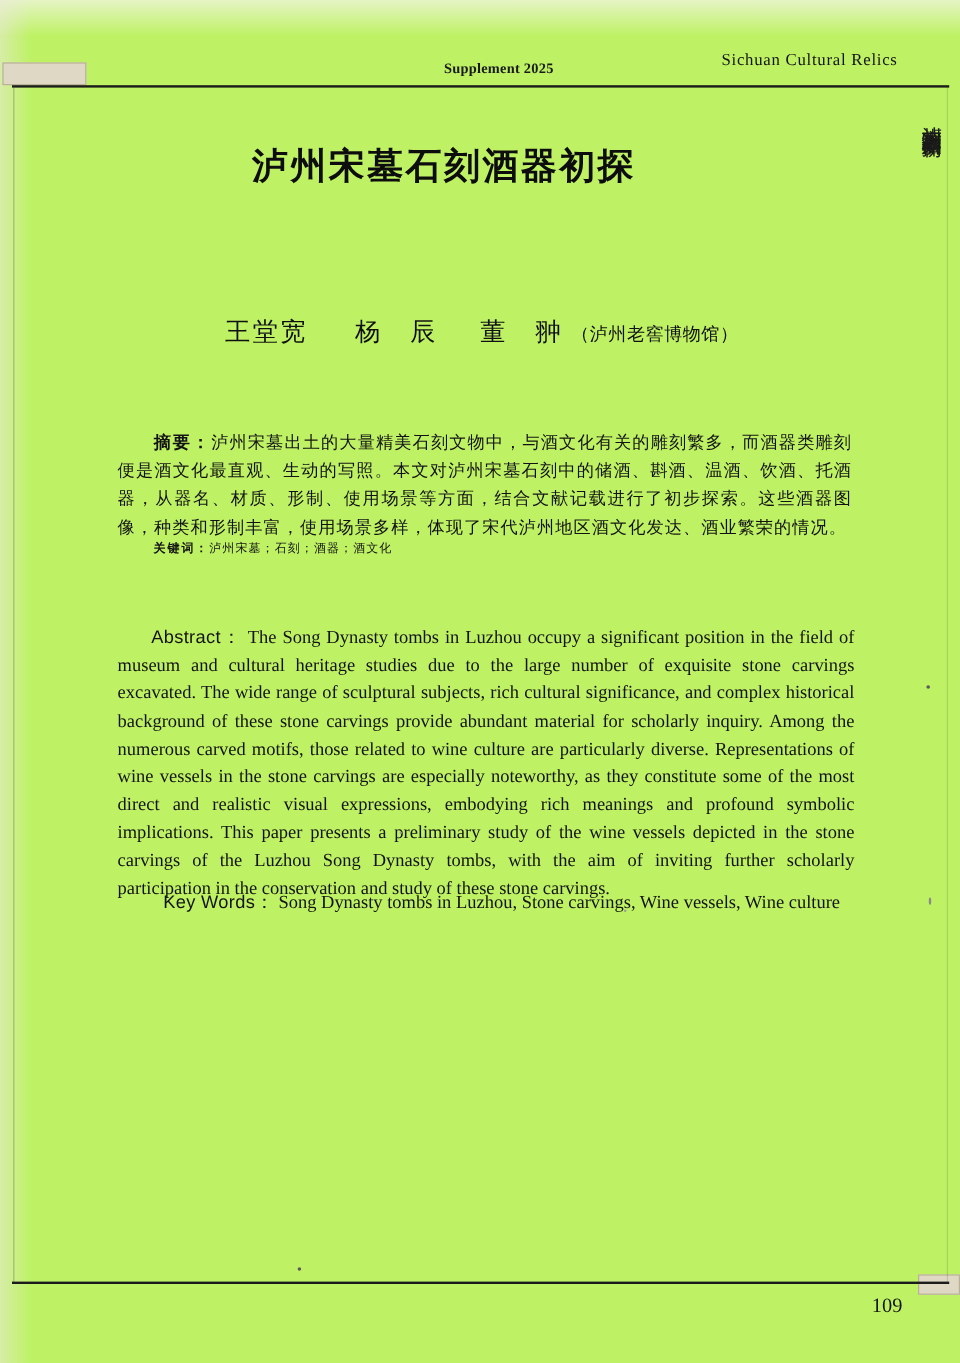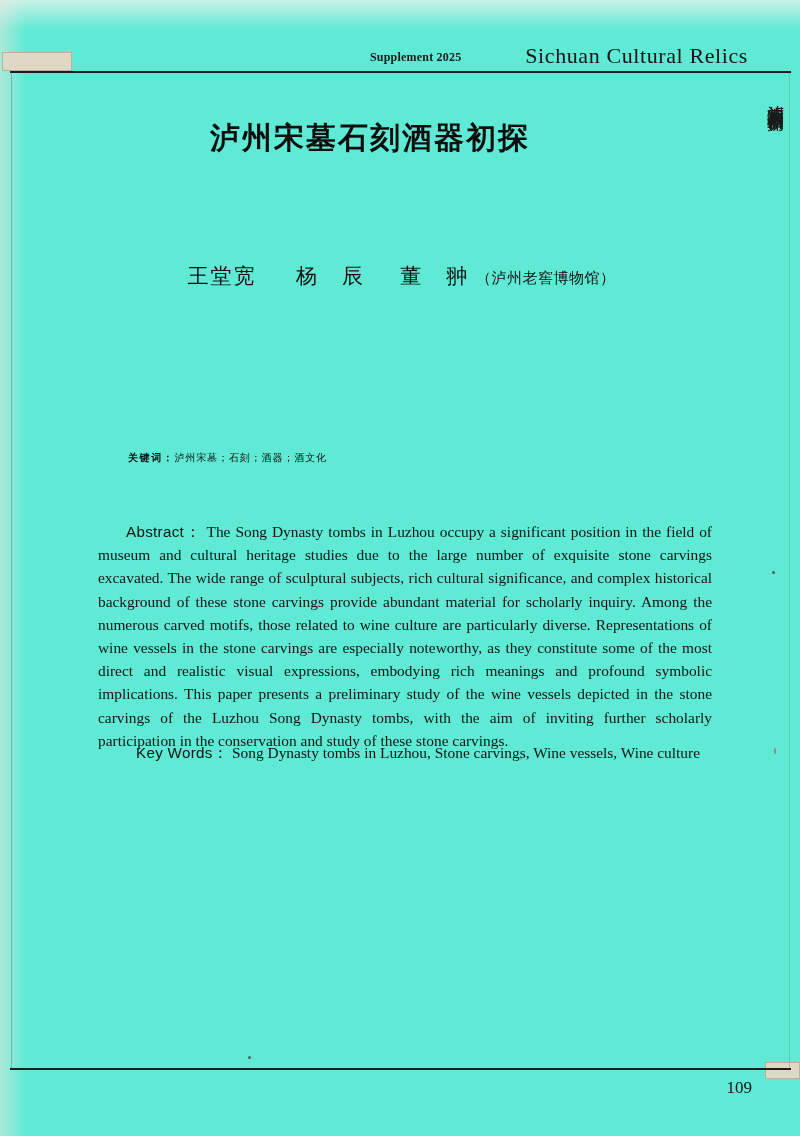--- a/index.html
+++ b/index.html
@@ -4,21 +4,21 @@
 <style>
   html, body {
     margin: 0;
     padding: 0;
     background: #ffffff;
   }
   .page {
     position: relative;
     width: 800px;
     height: 1136px;
-    background: #5eead4;
+    background: #bef264;
     overflow: hidden;
     font-family: "Liberation Serif", serif;
     color: #121212;
   }
 
   
   .paper-tone {
     position: absolute;
     inset: 0;
     background:
@@ -63,21 +63,21 @@
     font-family: "Liberation Serif", serif;
     font-weight: bold;
     font-size: 12px;
     letter-spacing: 0.2px;
     color: #1a1a1a;
   }
   .runhead-right {
     position: absolute;
     right: 52px; top: 43px;
     font-family: "Liberation Serif", serif;
-    font-size: 22px;
+    font-size: 14px;
     letter-spacing: 0.6px;
     color: #141414;
     white-space: nowrap;
   }
 
   
   .side-title {
     position: absolute;
     left: 760px; top: 92px;
     width: 26px;
@@ -235,20 +235,23 @@
 
   <div class="authors">
     <span class="name">王堂宽</span>
     <span class="gap-md"></span>
     <span class="name">杨　辰</span>
     <span class="gap-sm"></span>
     <span class="name">董　翀</span>
     <span class="affil">（泸州老窖博物馆）</span>
   </div>
 
+  <div class="cn-abstract">
+    <span class="cn-indent"></span><span class="lead">摘要：</span><span>泸州宋墓出土的大量精美石刻文物中，与酒文化有关的雕刻繁多，而酒器类雕刻便是酒文化最直观、生动的写照。本文对泸州宋墓石刻中的储酒、斟酒、温酒、饮酒、托酒器，从器名、材质、形制、使用场景等方面，结合文献记载进行了初步探索。这些酒器图像，种类和形制丰富，使用场景多样，体现了宋代泸州地区酒文化发达、酒业繁荣的情况。</span>
+  </div>
 
   <div class="cn-keywords">
     <span class="cn-indent"></span><span class="lead">关键词：</span><span>泸州宋墓；石刻；酒器；酒文化</span>
   </div>
 
   <div class="en-abstract">
     <span class="en-indent"></span><span class="lead">Abstract：</span>
     <span>The Song Dynasty tombs in Luzhou occupy a significant position in the field of museum and cultural heritage studies due to the large number of exquisite stone carvings excavated. The wide range of sculptural subjects, rich cultural significance, and complex historical background of these stone carvings provide abundant material for scholarly inquiry. Among the numerous carved motifs, those related to wine culture are particularly diverse. Representations of wine vessels in the stone carvings are especially noteworthy, as they constitute some of the most direct and realistic visual expressions, embodying rich meanings and profound symbolic implications. This paper presents a preliminary study of the wine vessels depicted in the stone carvings of the Luzhou Song Dynasty tombs, with the aim of inviting further scholarly participation in the conservation and study of these stone carvings.</span>
   </div>
 

